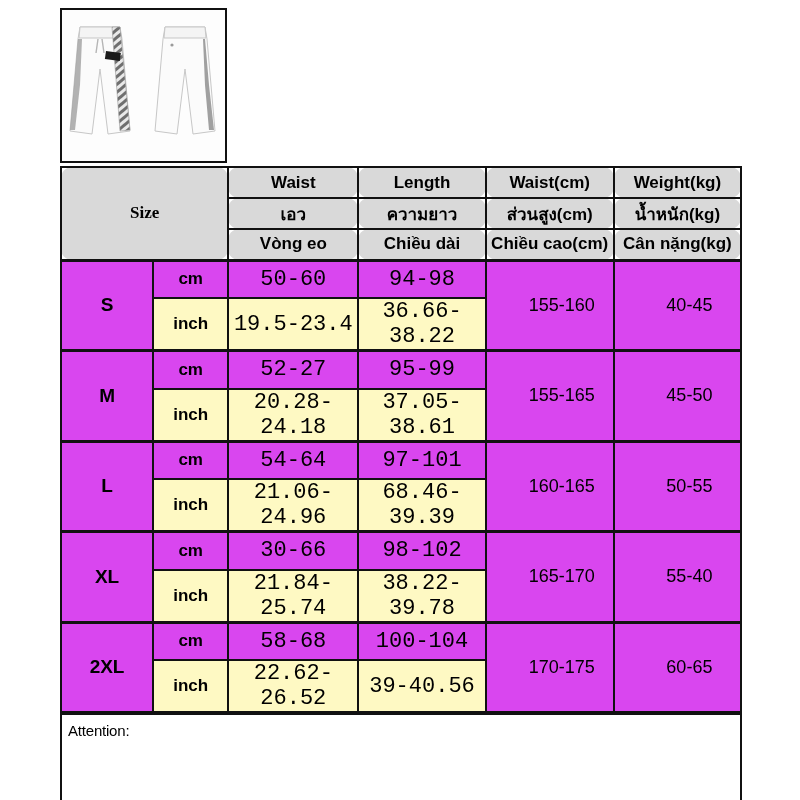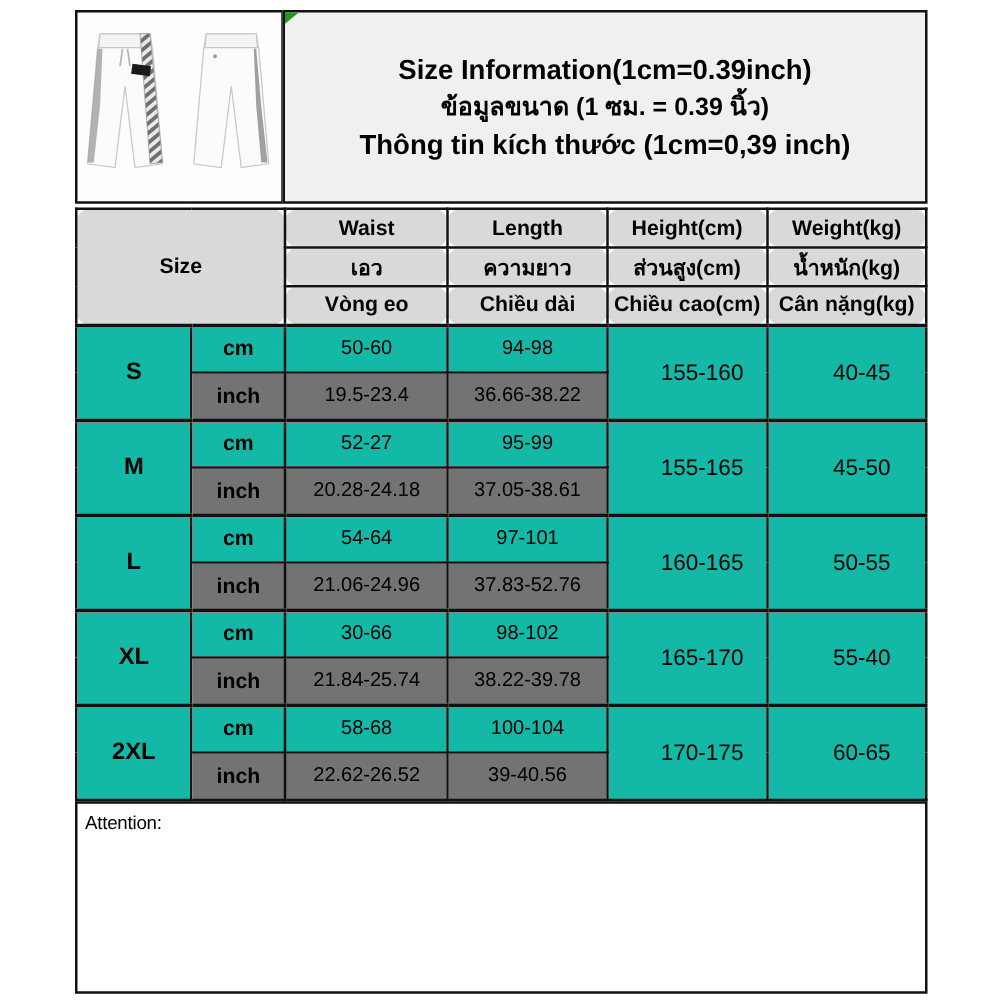--- a/index.html
+++ b/index.html
@@ -32,26 +32,26 @@
   table.size-table { width:682px; border-collapse:collapse; table-layout:fixed; }
   table.size-table td { border:2px solid #111; text-align:center; vertical-align:middle; overflow:hidden; }
   .col-size  { width:92px; }
   .col-unit  { width:75px; }
   .col-waist { width:130px; }
   .col-len   { width:127px; }
   .col-hgt   { width:128px; }
   .col-wgt   { width:127px; }
 
   tr.hdr td { background:#d9d9d9; font-weight:bold; font-size:17px; height:31px;border-radius:11px; }
-  td.size-head { background:#d9d9d9; font-size:30px; font-weight:bold; }
+  td.size-head { background:#d9d9d9; font-size:30px; font-weight:bold;font-family:Liberation Serif, serif; }
   td.size-label { background:#d9d9d9; font-size:19px; font-weight:bold; }
   td.unit { font-weight:bold; font-size:17px; }
-  td.val  { font-size:16px; }
-  tr.cm-row td { background:#14b8a6; height:38px; }
-  tr.inch-row td { background:#737373; height:38px; }
+  td.val  { font-size:22px;font-family:Liberation Mono, monospace; }
+  tr.cm-row td { background:#d946ef; height:38px; }
+  tr.inch-row td { background:#fef9c3; height:38px; }
   td.merged { background:#f2f2f2; font-size:18px;padding-left:24px; }
   tr.group-start td { border-top:3px solid #111; }
 
   
   .attention-box {
     width:682px; height:154px; border:2px solid #111; margin-top:0px;
     padding:3px 8px 0 6px; font-size:15px; line-height:25px; letter-spacing:-0.2px;
   }
 </style>
 </head>
@@ -79,43 +79,37 @@
         </g>
 
         <g>
           <path d="M103 16 L143 16 L145 28 L153 120 L131 123 L123 58 L115 123 L93 120 L101 28 Z" fill="#fbfbfb" stroke="#c7c7c7" stroke-width="1"></path>
           <path d="M103 16 L143 16 L144 27 L102 27 Z" fill="#f4f4f4" stroke="#c7c7c7" stroke-width="1"></path>
           <path d="M143 28 L147 74 L152 119 L147 119 L143 74 L141 28 Z" fill="#8f8f8f" opacity="0.85"></path>
           <circle cx="110" cy="34" r="1.6" fill="#9a9a9a"></circle>
         </g>
       </svg>
     </div>
-    <div class="title-box">
-      <span class="corner-accent"></span>
-      <div class="title-line title-en">Size Information(1cm=0.39inch)</div>
-      <div class="title-line title-th">ข้อมูลขนาด (1 ซม. = 0.39 นิ้ว)</div>
-      <div class="title-line title-vi">Thông tin kích thước (1cm=0,39 inch)</div>
-    </div>
   </div>
 
   <table class="size-table">
     <colgroup>
       <col class="col-size">
         <col class="col-unit">
         <col class="col-waist">
       <col class="col-len">
         <col class="col-hgt">
         <col class="col-wgt">
     </colgroup>
     <tbody>
       <tr class="hdr">
         <td colspan="2" rowspan="3" class="size-head">Size</td>
         <td>Waist</td>
         <td>Length</td>
-        <td>Height(cm)</td>
+        <td>Waist(cm)</td>
         <td>Weight(kg)</td>
       </tr>
       <tr class="hdr">
         <td>เอว</td>
         <td>ความยาว</td>
         <td>ส่วนสูง(cm)</td>
         <td>น้ำหนัก(kg)</td>
       </tr>
       <tr class="hdr">
         <td>Vòng eo</td>
@@ -156,21 +150,21 @@
         <td rowspan="2" class="size-label">L</td>
         <td class="unit">cm</td>
         <td class="val">54-64</td>
         <td class="val">97-101</td>
         <td rowspan="2" class="merged">160-165</td>
         <td rowspan="2" class="merged">50-55</td>
       </tr>
       <tr class="inch-row">
         <td class="unit">inch</td>
         <td class="val">21.06-24.96</td>
-        <td class="val">37.83-52.76</td>
+        <td class="val">68.46-39.39</td>
       </tr>
 
       <tr class="cm-row group-start">
         <td rowspan="2" class="size-label">XL</td>
         <td class="unit">cm</td>
         <td class="val">30-66</td>
         <td class="val">98-102</td>
         <td rowspan="2" class="merged">165-170</td>
         <td rowspan="2" class="merged">55-40</td>
       </tr>

